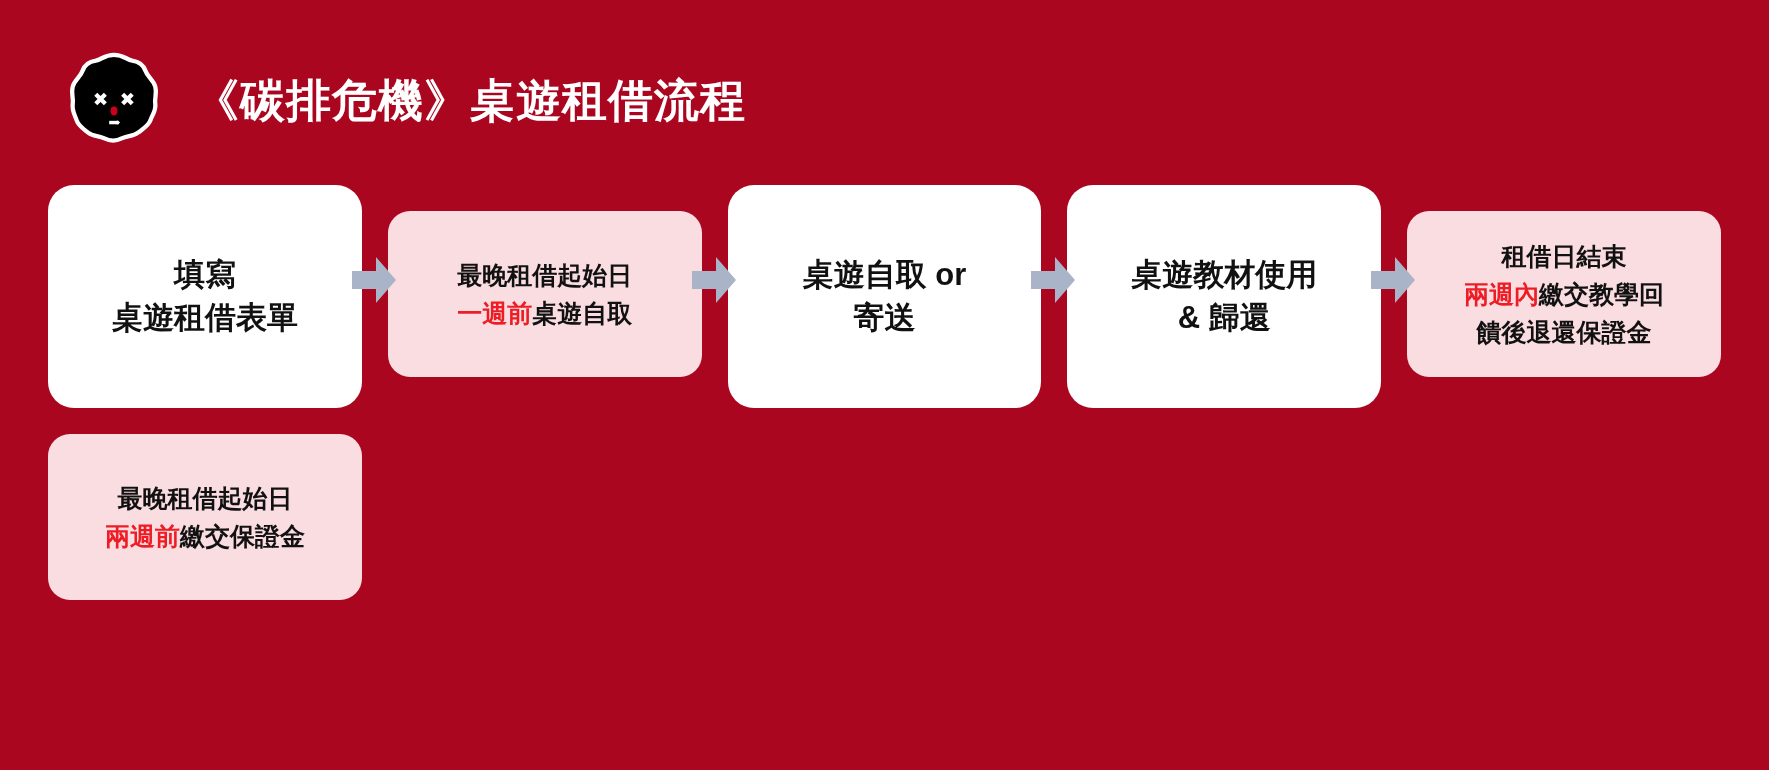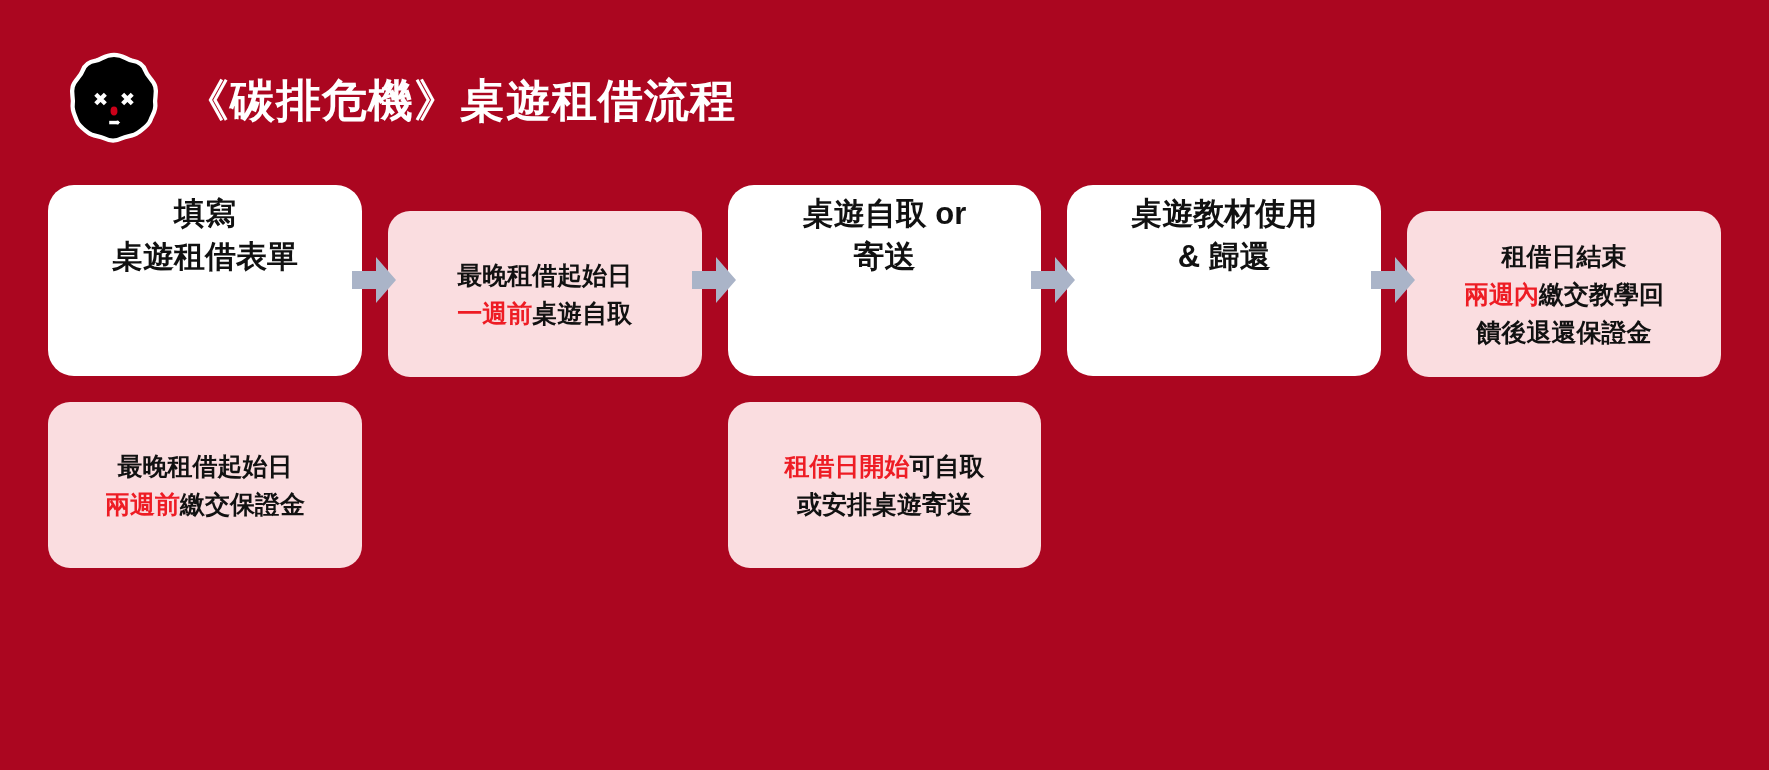--- a/index.html
+++ b/index.html
@@ -13,21 +13,21 @@
     position: relative;
   }
 
   
   .header {
     position: absolute;
     left: 66px;
     top: 52px;
     display: flex;
     align-items: center;
-    gap: 22px;
+    gap: 32px;
     height: 96px;
   }
   .mascot {
     width: 96px; height: 96px;
     flex: 0 0 auto;
     position: relative;
   }
   .mascot svg { display: block; width: 96px; height: 96px; }
 
   .page-title {
@@ -51,23 +51,23 @@
   }
   .col {
     display: flex;
     flex-direction: column;
     position: relative;
   }
 
   .step-card {
     background: #ffffff;
     border-radius: 26px;
-    height: 191px;
+    height: 223px;
     display: flex;
-    align-items: flex-start;
+    align-items: center;
     justify-content: center;
     text-align: center;
     padding: 8px 10px;
   }
   .step-card .label {
     color: #111111;
     font-size: 31px;
     font-weight: bold;
     line-height: 1.38;
     white-space: pre-line;
@@ -159,23 +159,20 @@
   <div class="col">
     <div class="step-card">
       <div class="label">桌遊自取 or
 寄送</div>
     </div>
     <div class="arrow">
       <svg viewBox="0 0 44 46" aria-hidden="true">
         <path d="M0 14 H24 V0 L44 23 L24 46 V32 H0 Z" fill="#aab4c8"></path>
       </svg>
     </div>
-    <div class="note-card">
-      <div class="note-text"><span class="hi">租借日開始</span><span>可自取</span><br><span>或安排桌遊寄送</span></div>
-    </div>
   </div>
 
   <div class="col">
     <div class="step-card">
       <div class="label">桌遊教材使用
 &amp; 歸還</div>
     </div>
     <div class="arrow">
       <svg viewBox="0 0 44 46" aria-hidden="true">
         <path d="M0 14 H24 V0 L44 23 L24 46 V32 H0 Z" fill="#aab4c8"></path>

